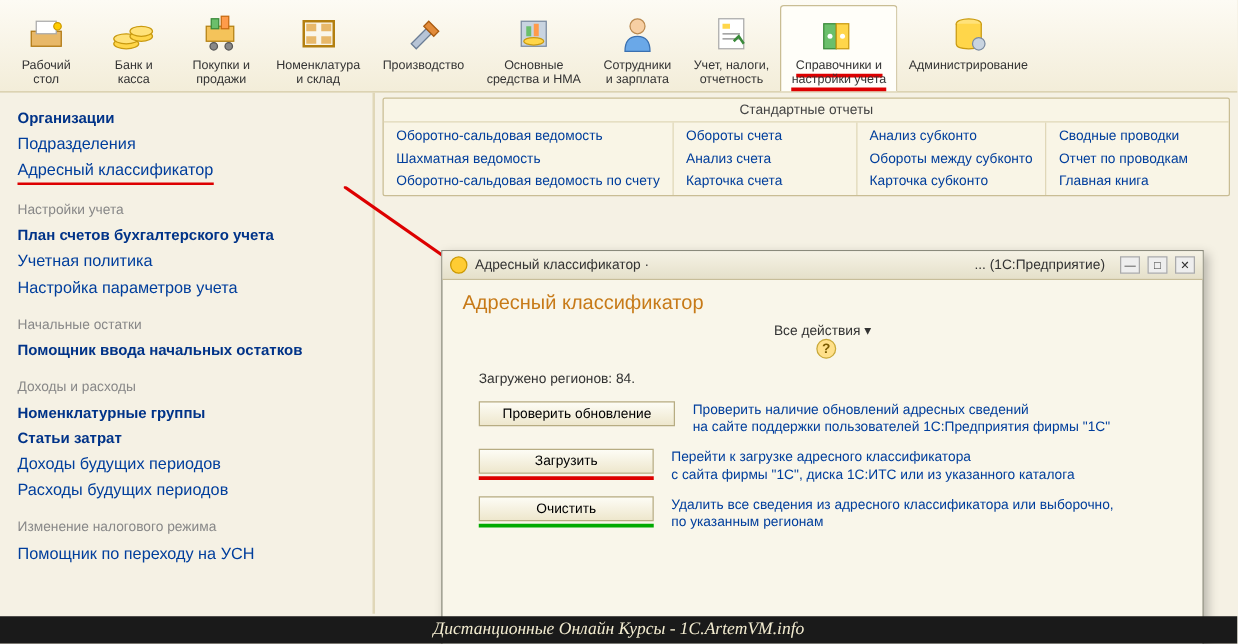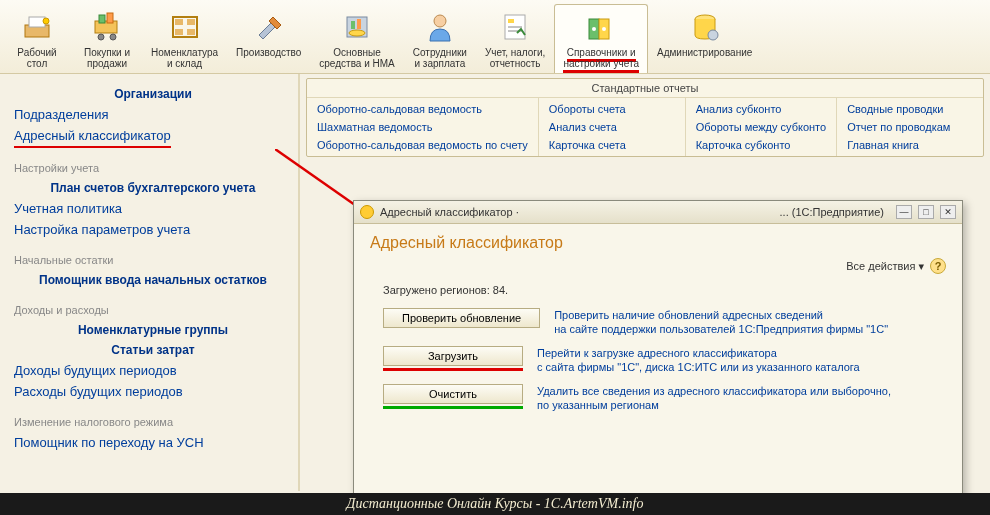--- a/index.html
+++ b/index.html
@@ -10,41 +10,41 @@
   .toolbar-item.active { border-color: #c9bd94; background: #fffef9; border-top-left-radius: 3px; border-top-right-radius: 3px; }
   .toolbar-item .icon-box { width: 40px; height: 36px; display: flex; align-items: center; justify-content: center; }
   .toolbar-item .lbl { font-size: 10px; line-height: 11px; margin-top: 2px; max-width: 100px; }
   .red-underline { border-bottom: 3px solid #d00; padding-bottom: 1px; }
   
   .main { display: flex; height: 417px; }
   
   .sidebar { width: 300px; padding: 10px 6px 6px 14px; border-right: 2px solid #e0d7b8; overflow-y: auto; }
   .sidebar .group-title { color: #888; font-size: 11px; margin: 14px 0 4px; }
   .sidebar .link { color: #003e9c; font-size: 13px; padding: 3px 0; cursor: pointer; }
-  .sidebar .link.bold { font-weight: bold; font-size: 12px; color: #003388; text-align: center; }
+  .sidebar .link.bold { font-weight: bold; font-size: 12px; color: #003388; }
   .sidebar .link.highlighted { border-bottom: 2px solid #d00; display: inline-block; }
   
   .content { flex: 1; padding: 4px 6px; position: relative; }
   .panel { border: 1px solid #c9bd94; background: #f9f5e6; border-radius: 2px; }
   .panel-title { text-align: center; color: #444; font-size: 11px; padding: 3px; border-bottom: 1px solid #e0d7b8; }
   .panel-body { display: flex; }
   .panel-col { flex: 1; border-right: 1px solid #e0d7b8; padding: 2px 0; }
   .panel-col:last-child { border-right: none; }
   .panel-col .row { color: #003e9c; padding: 3px 10px; cursor: pointer; white-space: nowrap; }
   
   .arrow { position: absolute; top: 75px; left: -25px; pointer-events: none; }
   
   .dialog { position: absolute; top: 126px; left: 53px; width: 610px; height: 341px; background: #f9f6ea; border: 1px solid #8a8a7c; box-shadow: 3px 3px 8px rgba(0,0,0,0.25); }
   .dialog-title { background: linear-gradient(#f5f2e5, #e5e0ca); border-bottom: 1px solid #c7bd99; padding: 4px 6px; display: flex; align-items: center; font-size: 11px; color: #333; }
   .dialog-title .tt { flex: 1; }
   .dialog-title .winbtns { display: flex; gap: 6px; margin-left: 8px; }
   .winbtn { width: 16px; height: 14px; border: 1px solid #aaa; background: #eee; display: flex; align-items: center; justify-content: center; font-size: 9px; cursor: pointer; }
   .dialog-body { padding: 10px 16px; }
   .dialog-heading { color: #c77a18; font-size: 16px; font-weight: normal; margin-bottom: 6px; }
-  .dialog-topbar { display: flex; justify-content: flex-end; align-items: center; margin-bottom: 10px; font-size: 11px; }
+  .dialog-topbar { display: flex; justify-content: flex-end; align-items: center; margin-bottom: 10px; font-size: 11px; flex-direction: column; }
   .dialog-topbar .allact { color: #333; cursor: pointer; }
   .dialog-topbar .help { width:16px; height:16px; border-radius:50%; background:#ffe08a; border:1px solid #c9a93a; margin-left:6px; display:flex; align-items:center; justify-content:center; font-weight:bold; color:#7a5b00; cursor:pointer; }
   .dialog-row { display: flex; align-items: flex-start; margin: 10px 13px; gap: 14px; }
   .btn { background: linear-gradient(#fdfcf5, #eee7cd); border: 1px solid #b7ac82; padding: 3px 18px; font-size: 11px; cursor: pointer; min-width: 140px; text-align:center; }
   .btn-wrap { display: inline-block; }
   .btn-wrap.red { border-bottom: 3px solid #d00; padding-bottom: 2px; }
   .btn-wrap.green { border-bottom: 3px solid #0a0; padding-bottom: 2px; }
   .desc { color: #003e9c; font-size: 11px; line-height: 14px; }
   .status { color: #333; font-size: 11px; margin: 4px 13px 12px; }
   
@@ -61,20 +61,32 @@
           <rect x="10" y="6" width="16" height="10" fill="#fff" stroke="#aaa"></rect>
           <circle cx="27" cy="10" r="3" fill="#fc0" stroke="#c90"></circle>
         </svg>
       </div>
     <div class="lbl" style="white-space: pre-line;">Рабочий
 стол</div>
   </div>
   <div class="toolbar-item">
     <div class="icon-box">
         <svg width="36" height="32" viewBox="0 0 36 32">
+          <ellipse cx="12" cy="24" rx="10" ry="4" fill="#ffd64a" stroke="#c99a10"></ellipse>
+          <ellipse cx="12" cy="20" rx="10" ry="4" fill="#ffe27a" stroke="#c99a10"></ellipse>
+          <ellipse cx="24" cy="18" rx="9" ry="4" fill="#ffd64a" stroke="#c99a10"></ellipse>
+          <ellipse cx="24" cy="14" rx="9" ry="4" fill="#ffe27a" stroke="#c99a10"></ellipse>
+        </svg>
+      </div>
+    <div class="lbl" style="white-space: pre-line;">Банк и
+касса</div>
+  </div>
+  <div class="toolbar-item">
+    <div class="icon-box">
+        <svg width="36" height="32" viewBox="0 0 36 32">
           <rect x="6" y="10" width="22" height="12" fill="#f4c35a" stroke="#b37f10"></rect>
           <circle cx="12" cy="26" r="3" fill="#888" stroke="#555"></circle>
           <circle cx="24" cy="26" r="3" fill="#888" stroke="#555"></circle>
           <rect x="10" y="4" width="6" height="8" fill="#6bbf6b" stroke="#3a8a3a"></rect>
           <rect x="18" y="2" width="6" height="10" fill="#ff9b4a" stroke="#c76a10"></rect>
         </svg>
       </div>
     <div class="lbl" style="white-space: pre-line;">Покупки и
 продажи</div>
   </div>

